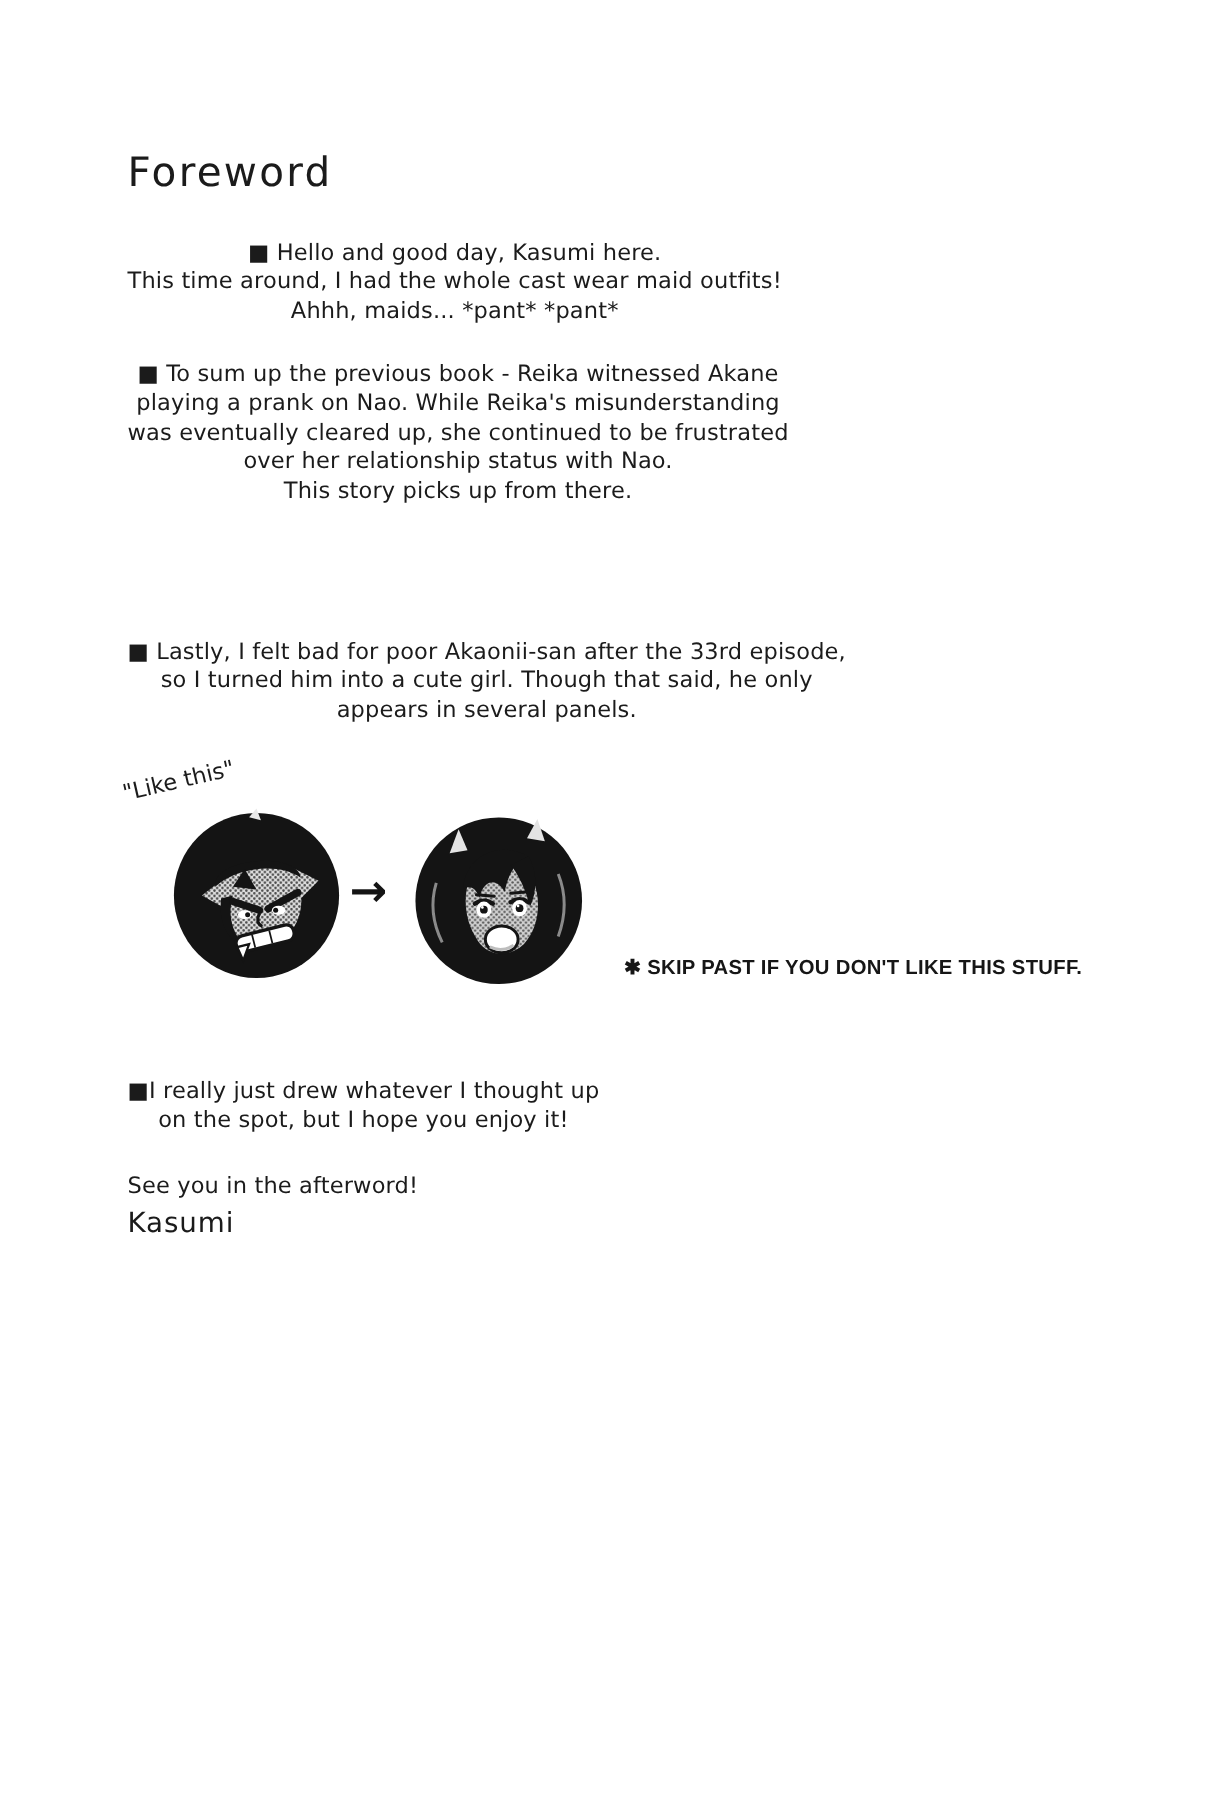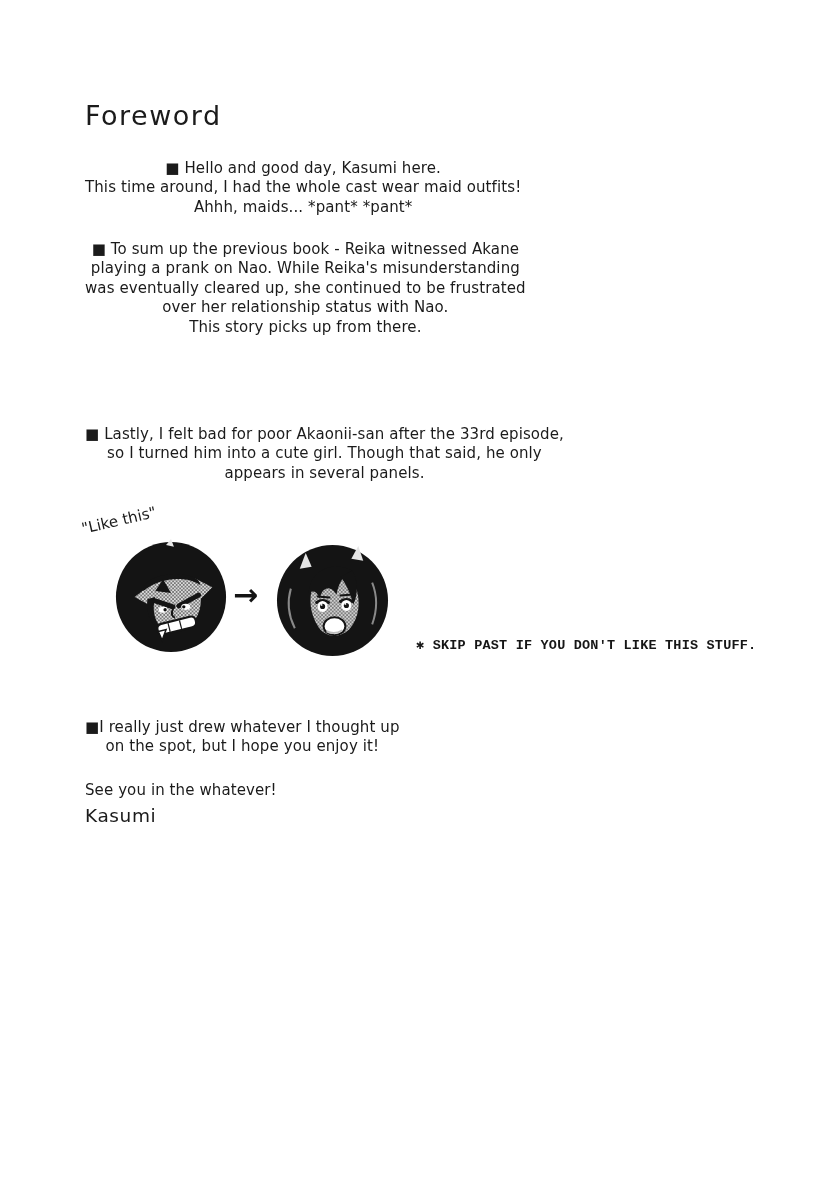--- a/index.html
+++ b/index.html
@@ -53,21 +53,21 @@
   .arrow {
     position: absolute;
     left: 233px; top: 577px;
     font-size: 30px;
     font-weight: bold;
     color: #141414;
   }
   .note {
     position: absolute;
     left: 416px; top: 636px;
-    font-family: Liberation Mono, monospace;
+    font-family: Liberation Sans, sans-serif;
     font-weight: 700;
     font-size: 13.5px;
     letter-spacing: 0.2px;
     color: #161616;
     white-space: nowrap;
   }
 </style>
 </head>
 <body>
 
@@ -149,16 +149,16 @@
     <circle cx="49" cy="64.5" r="0.9" fill="#ffffff"></circle>
     <circle cx="73" cy="63.5" r="0.9" fill="#ffffff"></circle>
     <ellipse cx="62" cy="86" rx="11" ry="9" fill="#ffffff" stroke="#141414" stroke-width="2"></ellipse>
     <path d="M54,91 Q62,95 70,90" stroke="#bdbdbd" stroke-width="2" fill="none"></path>
   </svg>
 
   <div class="note">✱ SKIP PAST IF YOU DON'T LIKE THIS STUFF.</div>
 
   <div class="para p5">■I really just drew whatever I thought up
 on the spot, but I hope you enjoy it!</div>
-  <div class="para farewell">See you in the whatever!</div>
+  <div class="para farewell">See you in the afterword!</div>
   <div class="signature">Kasumi</div>
 
 </div>
 
 </body></html>

